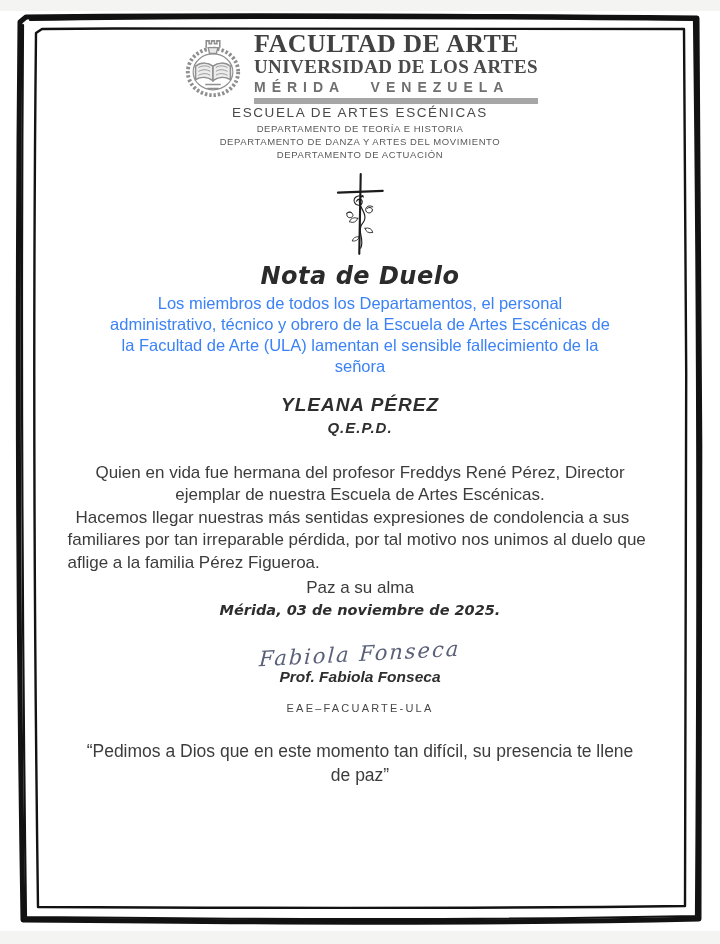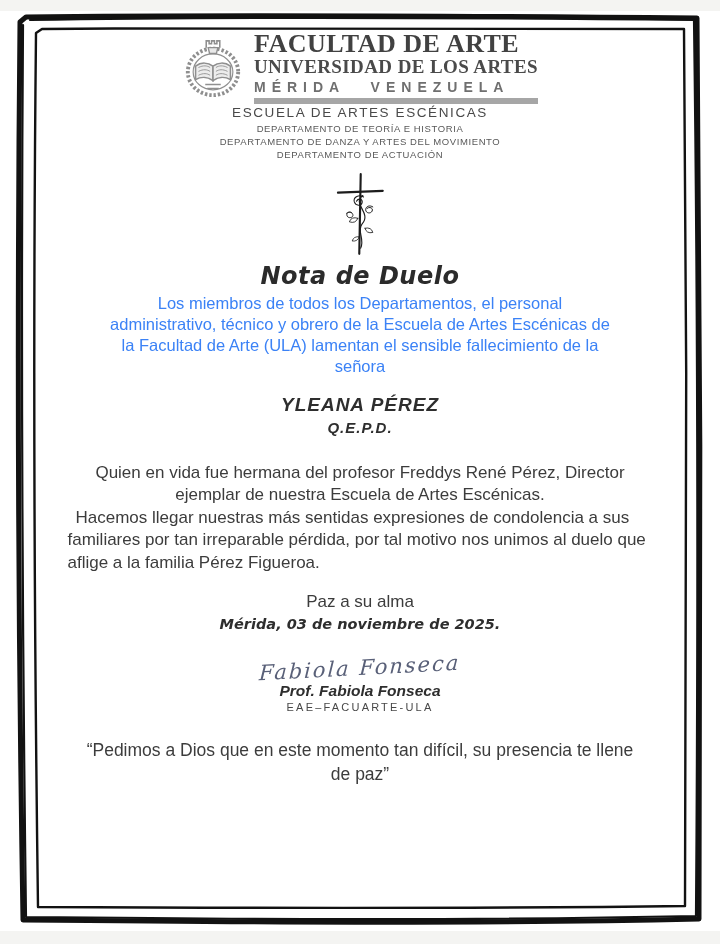--- a/index.html
+++ b/index.html
@@ -53,34 +53,34 @@
     letter-spacing:1px;color:#2e2e2e;
   }
   .qepd{margin-top:3px;font-size:15px;font-weight:700;font-style:italic;color:#2e2e2e;letter-spacing:1px;}
   .relation{
     margin:26px auto 0;max-width:530px;font-size:17px;line-height:1.3;color:#3c3c3c;text-align:center;
   }
   .condolence{
     margin:1px auto 0;max-width:585px;font-size:17px;line-height:1.32;color:#3c3c3c;
     text-align:left;text-indent:8px;
   }
-  .farewell{margin-top:18px;font-size:17px;color:#3c3c3c;}
+  .farewell{margin-top:4px;font-size:17px;color:#3c3c3c;}
   .dateline{
     margin-top:4px;font-family:"DejaVu Sans",sans-serif;
     font-size:14.5px;font-weight:700;font-style:italic;color:#2e2e2e;
   }
   
   .sig-block{margin-top:24px;}
   .sig-script{
     font-family:"DejaVu Serif",serif;font-style:italic;
     font-size:21px;color:#596078;letter-spacing:2px;
     transform:rotate(-3deg) skewX(-6deg);display:inline-block;
   }
   .sig-name{margin-top:2px;font-size:15.5px;font-weight:700;font-style:italic;color:#2e2e2e;}
-  .sig-org{margin-top:1px;font-size:11px;letter-spacing:2.2px;color:#474747;}
+  .sig-org{margin-top:16px;font-size:11px;letter-spacing:2.2px;color:#474747;}
   .quote{
     margin:26px auto 0;max-width:565px;font-size:17.5px;line-height:1.35;color:#3c3c3c;
   }
 </style>
 </head>
 <body>
 
 <div class="edge-strip top"></div>
 <div class="edge-strip bottom"></div>
 

